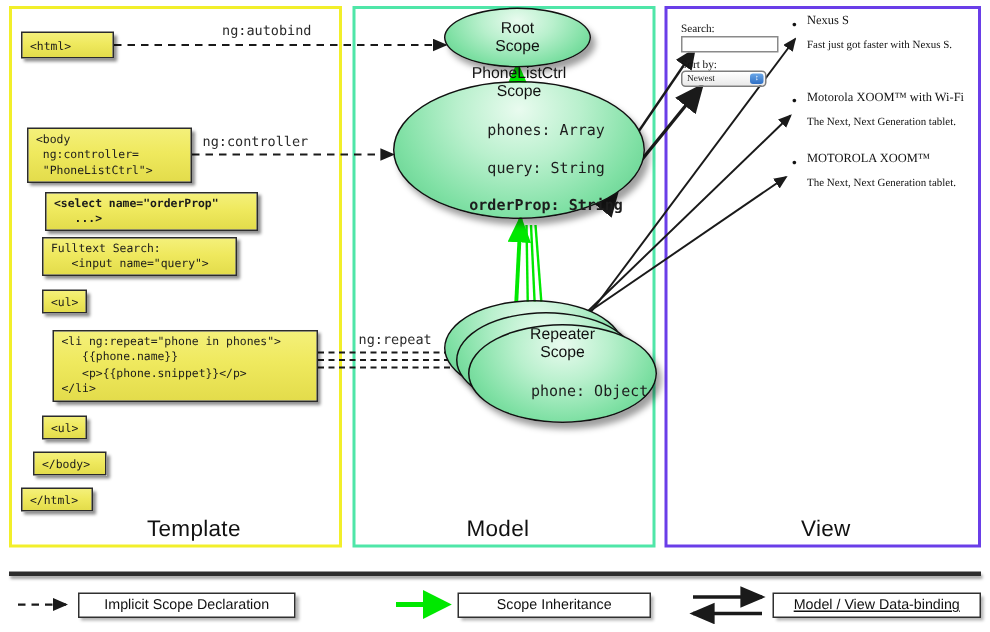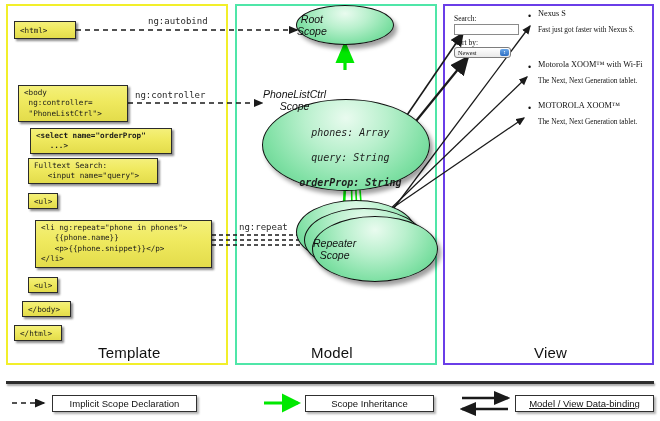--- a/index.html
+++ b/index.html
@@ -18,22 +18,22 @@
   .cbox{position:absolute;background:linear-gradient(180deg,#f4f07a 0%,#efe95e 45%,#e3dc4b 100%);
         border:1.5px solid #2b2b2b;box-shadow:2px 2px 2px rgba(0,0,0,.45);
         font-family:"DejaVu Sans Mono","Liberation Mono",monospace;font-size:7.6px;
         color:#1a1a1a;line-height:1.35;padding:2px 5px;white-space:pre;box-sizing:border-box;}
   .cbox.bold{font-weight:bold;}
 
   
   .ell{position:absolute;border-radius:50%;border:1.6px solid #111;
        background:radial-gradient(ellipse at 50% 20%, #e9fbef 0%, #b9f0cd 35%, #7fe0a4 70%, #56c985 100%);
        box-shadow:3px 4px 4px rgba(0,0,0,.38);
-       display:flex;flex-direction:column;align-items:flex-start;justify-content:center;
-       text-align:center;box-sizing:border-box;font-style:italic;}
+       display:flex;flex-direction:column;align-items:center;justify-content:center;
+       text-align:center;box-sizing:border-box;}
   .ell .ttl{font-family:"Liberation Sans",sans-serif;font-size:10.5px;color:#111;line-height:1.15;}
   .ell .props{font-family:"DejaVu Sans Mono","Liberation Mono",monospace;font-size:10px;
               color:#1d1d1d;line-height:1.25;margin-top:2px;white-space:pre;}
   .ell .props b{font-weight:bold;}
 
   
   .elabel{position:absolute;font-family:"DejaVu Sans Mono","Liberation Mono",monospace;
           font-size:9px;color:#2a2a2a;white-space:nowrap;}
 
   
@@ -159,39 +159,42 @@
   <div class="elabel" style="left:135px;top:90px;">ng:controller</div>
   <div class="elabel" style="left:239px;top:222px;">ng:repeat</div>
 
   <div class="ell" style="left:296px;top:5px;width:98px;height:40px;">
     <div class="ttl">
       <span>Root</span><br>
       <span>Scope</span>
     </div>
   </div>
 
-  <div class="ell" style="left:262px;top:54px;width:168px;height:92px;margin-top:45px;">
+  <div class="ell" style="left:262px;top:54px;width:168px;height:92px;">
     <div class="ttl">
       <span>PhoneListCtrl</span><br>
       <span>Scope</span>
     </div>
     <div class="props">
       <span>phones: Array</span><br>
       <span>query: String</span><br>
       <b>orderProp: String</b>
     </div>
   </div>
 
   <div class="ell" style="left:296px;top:200px;width:120px;height:64px;"></div>
   <div class="ell" style="left:304px;top:208px;width:120px;height:64px;"></div>
   <div class="ell" style="left:312px;top:216px;width:126px;height:66px;">
     <div class="ttl">
       <span>Repeater</span><br>
       <span>Scope</span>
     </div>
+    <div class="props">
+      <span>phone: Object</span>
+    </div>
   </div>
 
   <div class="v-lbl" style="left:454px;top:14px;">Search:</div>
   <div class="v-input" style="left:454px;top:24px;width:65px;height:11px;" title=""></div>
 
   <div class="v-lbl" style="left:454px;top:38px;">Sort by:</div>
   <div class="v-select" style="left:454px;top:47px;width:57px;height:11px;">
     <span>Newest</span>
     <span class="arrowbox">↕</span>
   </div>

